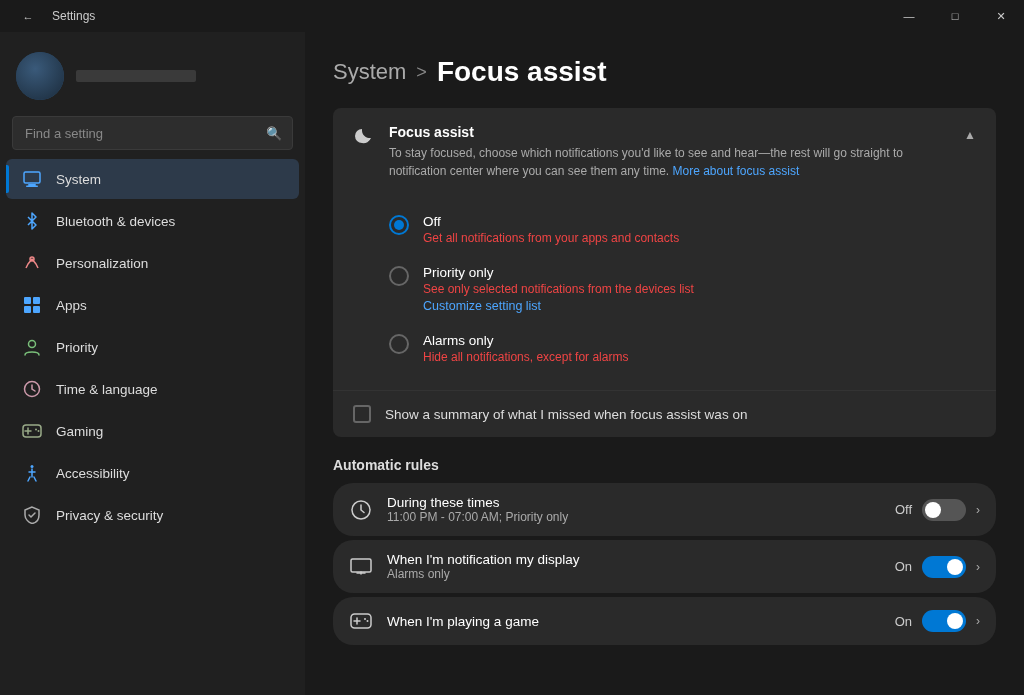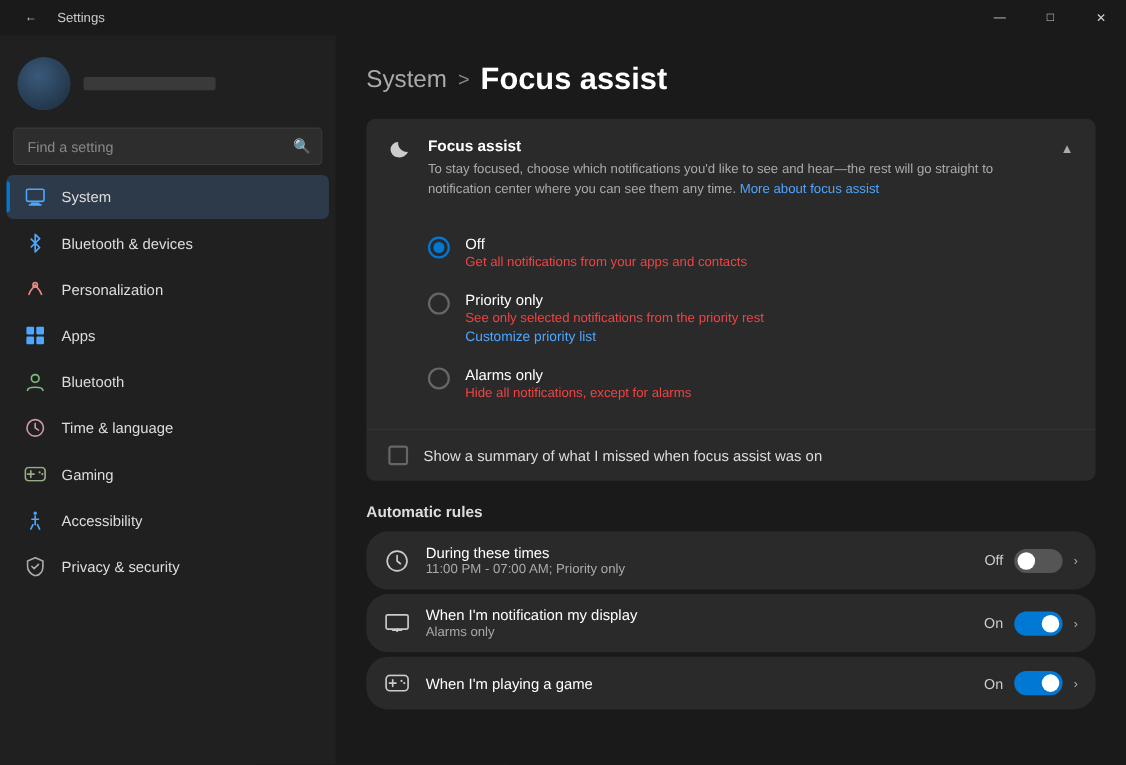--- a/index.html
+++ b/index.html
@@ -472,21 +472,21 @@
       <span>Apps</span>
     </div>
 
     <div class="nav-item">
       <div class="nav-icon">
         <svg width="18" height="18" viewBox="0 0 18 18" fill="none">
           <circle cx="9" cy="6" r="3.5" stroke="#7abf7a" stroke-width="1.5" fill="none"></circle>
           <path d="M2 17c0-4 14-4 14 0" stroke="#7abf7a" stroke-width="1.5" stroke-linecap="round" fill="none"></path>
         </svg>
       </div>
-      <span>Bluetooth</span>
+      <span>Priority</span>
     </div>
 
     <div class="nav-item">
       <div class="nav-icon">
         <svg width="18" height="18" viewBox="0 0 18 18" fill="none">
           <circle cx="9" cy="9" r="7.5" stroke="#c9a" stroke-width="1.5" fill="none"></circle>
           <path d="M9 5v4l3 2" stroke="#c9a" stroke-width="1.5" stroke-linecap="round" fill="none"></path>
         </svg>
       </div>
       <span>Time &amp; language</span>
@@ -562,22 +562,22 @@
           <div>
             <div class="radio-text-label">Off</div>
             <div class="radio-text-desc">Get all notifications from your apps and contacts</div>
           </div>
         </div>
 
         <div class="radio-option">
           <div class="radio-circle"></div>
           <div>
             <div class="radio-text-label">Priority only</div>
-            <div class="radio-text-desc">See only selected notifications from the priority rest</div>
-            <a class="customize-link">Customize priority list</a>
+            <div class="radio-text-desc">See only selected notifications from the devices list</div>
+            <a class="customize-link">Customize setting list</a>
           </div>
         </div>
 
         <div class="radio-option">
           <div class="radio-circle"></div>
           <div>
             <div class="radio-text-label">Alarms only</div>
             <div class="radio-text-desc">Hide all notifications, except for alarms</div>
           </div>
         </div>

